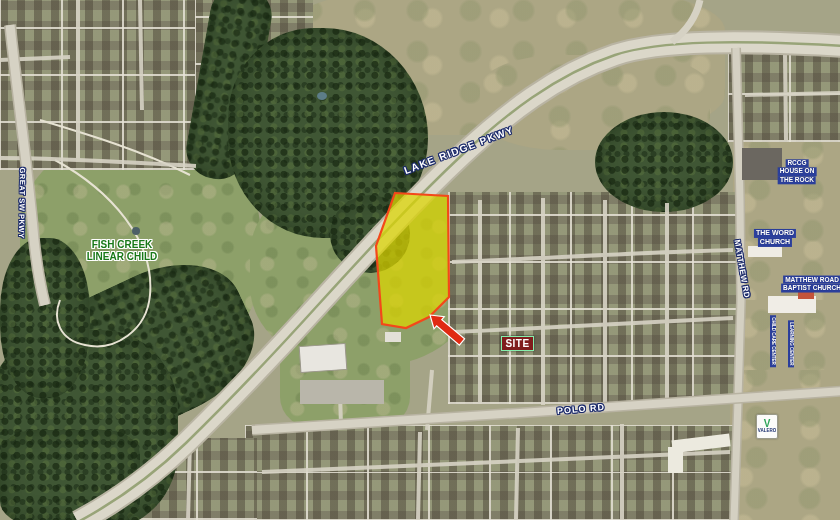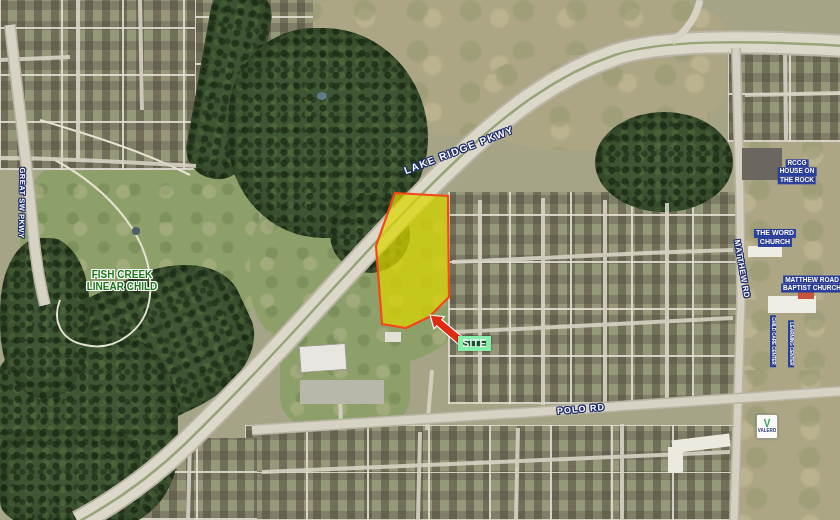--- a/index.html
+++ b/index.html
@@ -31,22 +31,22 @@
   .lbl{position:absolute;font-weight:bold;white-space:nowrap;z-index:30;}
   .rlabel{color:#fff;
     text-shadow:-1px -1px 0 #1b2a6b,1px -1px 0 #1b2a6b,-1px 1px 0 #1b2a6b,1px 1px 0 #1b2a6b,
                 0 -1px 0 #1b2a6b,0 1px 0 #1b2a6b,-1px 0 0 #1b2a6b,1px 0 0 #1b2a6b;}
   .glabel{color:#187818;text-align:center;line-height:1.15;
     text-shadow:-1px -1px 0 #fff,1px -1px 0 #fff,-1px 1px 0 #fff,1px 1px 0 #fff,
                 0 -1px 0 #fff,0 1px 0 #fff,-1px 0 0 #fff,1px 0 0 #fff;}
   .bluestack{display:flex;flex-direction:column;align-items:center;gap:0;}
   .blueline{background:#2b3f9c;color:#fff;font-weight:bold;padding:0 2px 1px 2px;line-height:1.15;
     text-shadow:0 0 1px rgba(0,0,0,.4);}
-  .sitebox{background:#14532d;border:5px solid #86efac;color:#fff;display:flex;align-items:center;
-    justify-content:center;box-shadow:0 0 2px rgba(0,0,0,.5);}
+  .sitebox{background:#7f1d1d;border:1px solid #86efac;color:#fff;display:flex;align-items:center;
+    justify-content:center;box-shadow:0 0 2px rgba(0,0,0,.5);margin-left:43px;}
   .vsign{background:rgba(255,255,255,.96);border:0.5px solid #9a9a8a;border-radius:2px;
     display:flex;flex-direction:column;align-items:center;justify-content:center;line-height:1;
     box-shadow:0 0 2px rgba(0,0,0,.35);}
   .vsign .vee{color:#2fa45a;font-weight:bold;font-size:10px;line-height:1;}
   .vsign .vtxt{color:#1b2f6e;font-weight:bold;font-size:4.5px;letter-spacing:0;}
   svg{position:absolute;inset:0;z-index:20;}
 </style>
 </head>
 <body>
 
@@ -132,21 +132,21 @@
       <circle cx="136" cy="231" r="4" fill="#4c5f66"></circle>
     </g>
 
     <path d="M 395,193 L 448,196 L 449,297 L 429,317 L 406,328 L 382,324 L 376,246 Z" fill="#dcd500" fill-opacity="0.72" stroke="#f3481a" stroke-width="2.2"></path>
 
     <polygon points="430,315 444.3,316.6 441.8,319.6 464.6,338.9 459.4,345.1 436.6,325.8 434.0,328.8" fill="#e02a12" stroke="#ffffff" stroke-width="1.2"></polygon>
   </svg>
 
   <div class="lbl rlabel" style="left:22px;top:203px;font-size:7.5px;letter-spacing:0.5px;transform:translate(-50%,-50%) rotate(91deg);">GREAT SW PKWY</div>
 
-  <div class="lbl glabel" style="left:122px;top:280px;font-size:10px;transform:translate(-50%,-50%);">
+  <div class="lbl glabel" style="left:122px;top:250px;font-size:10px;transform:translate(-50%,-50%);">
     <div>FISH CREEK</div>
     <div>LINEAR CHILD</div>
   </div>
 
   <div class="lbl rlabel" style="left:459px;top:150px;font-size:10px;letter-spacing:1.5px;transform:translate(-50%,-50%) rotate(-21deg);">LAKE RIDGE PKWY</div>
 
   <div class="lbl rlabel" style="left:581px;top:409px;font-size:9px;letter-spacing:1px;transform:translate(-50%,-50%) rotate(-5deg);">POLO RD</div>
 
   <div class="lbl rlabel" style="left:742px;top:269px;font-size:8px;letter-spacing:0.5px;transform:translate(-50%,-50%) rotate(80deg);">MATTHEW RD</div>
 

